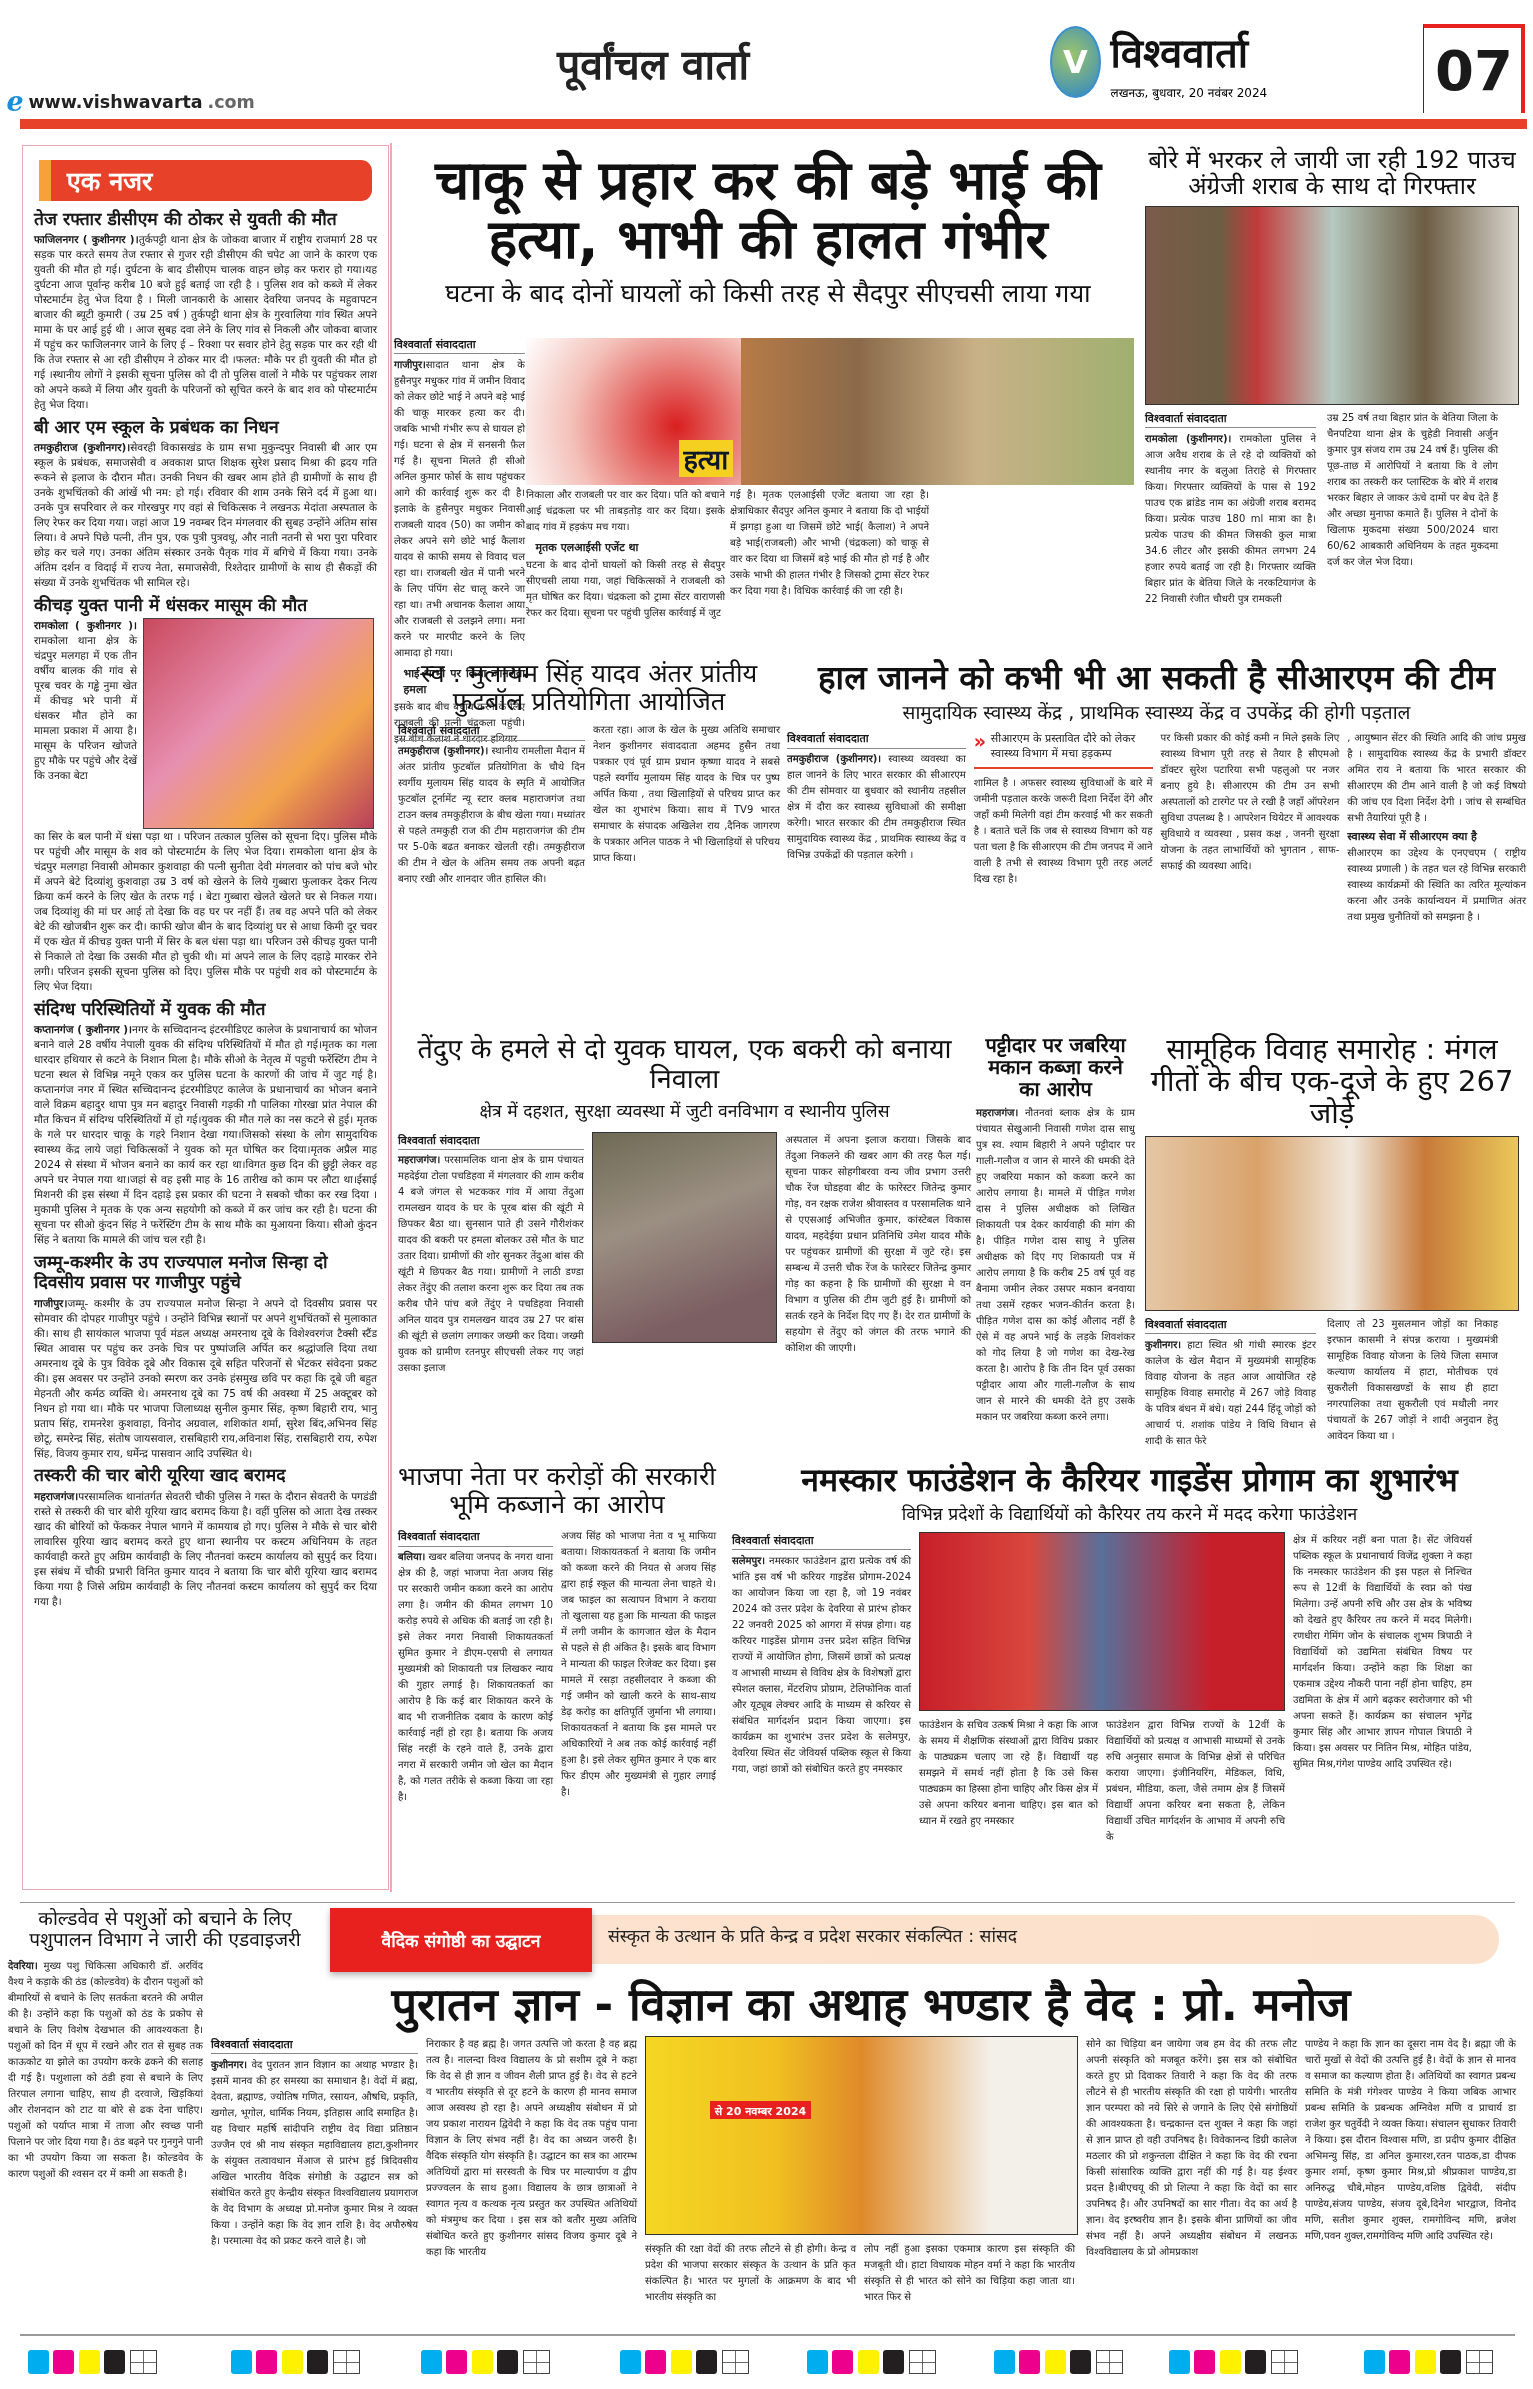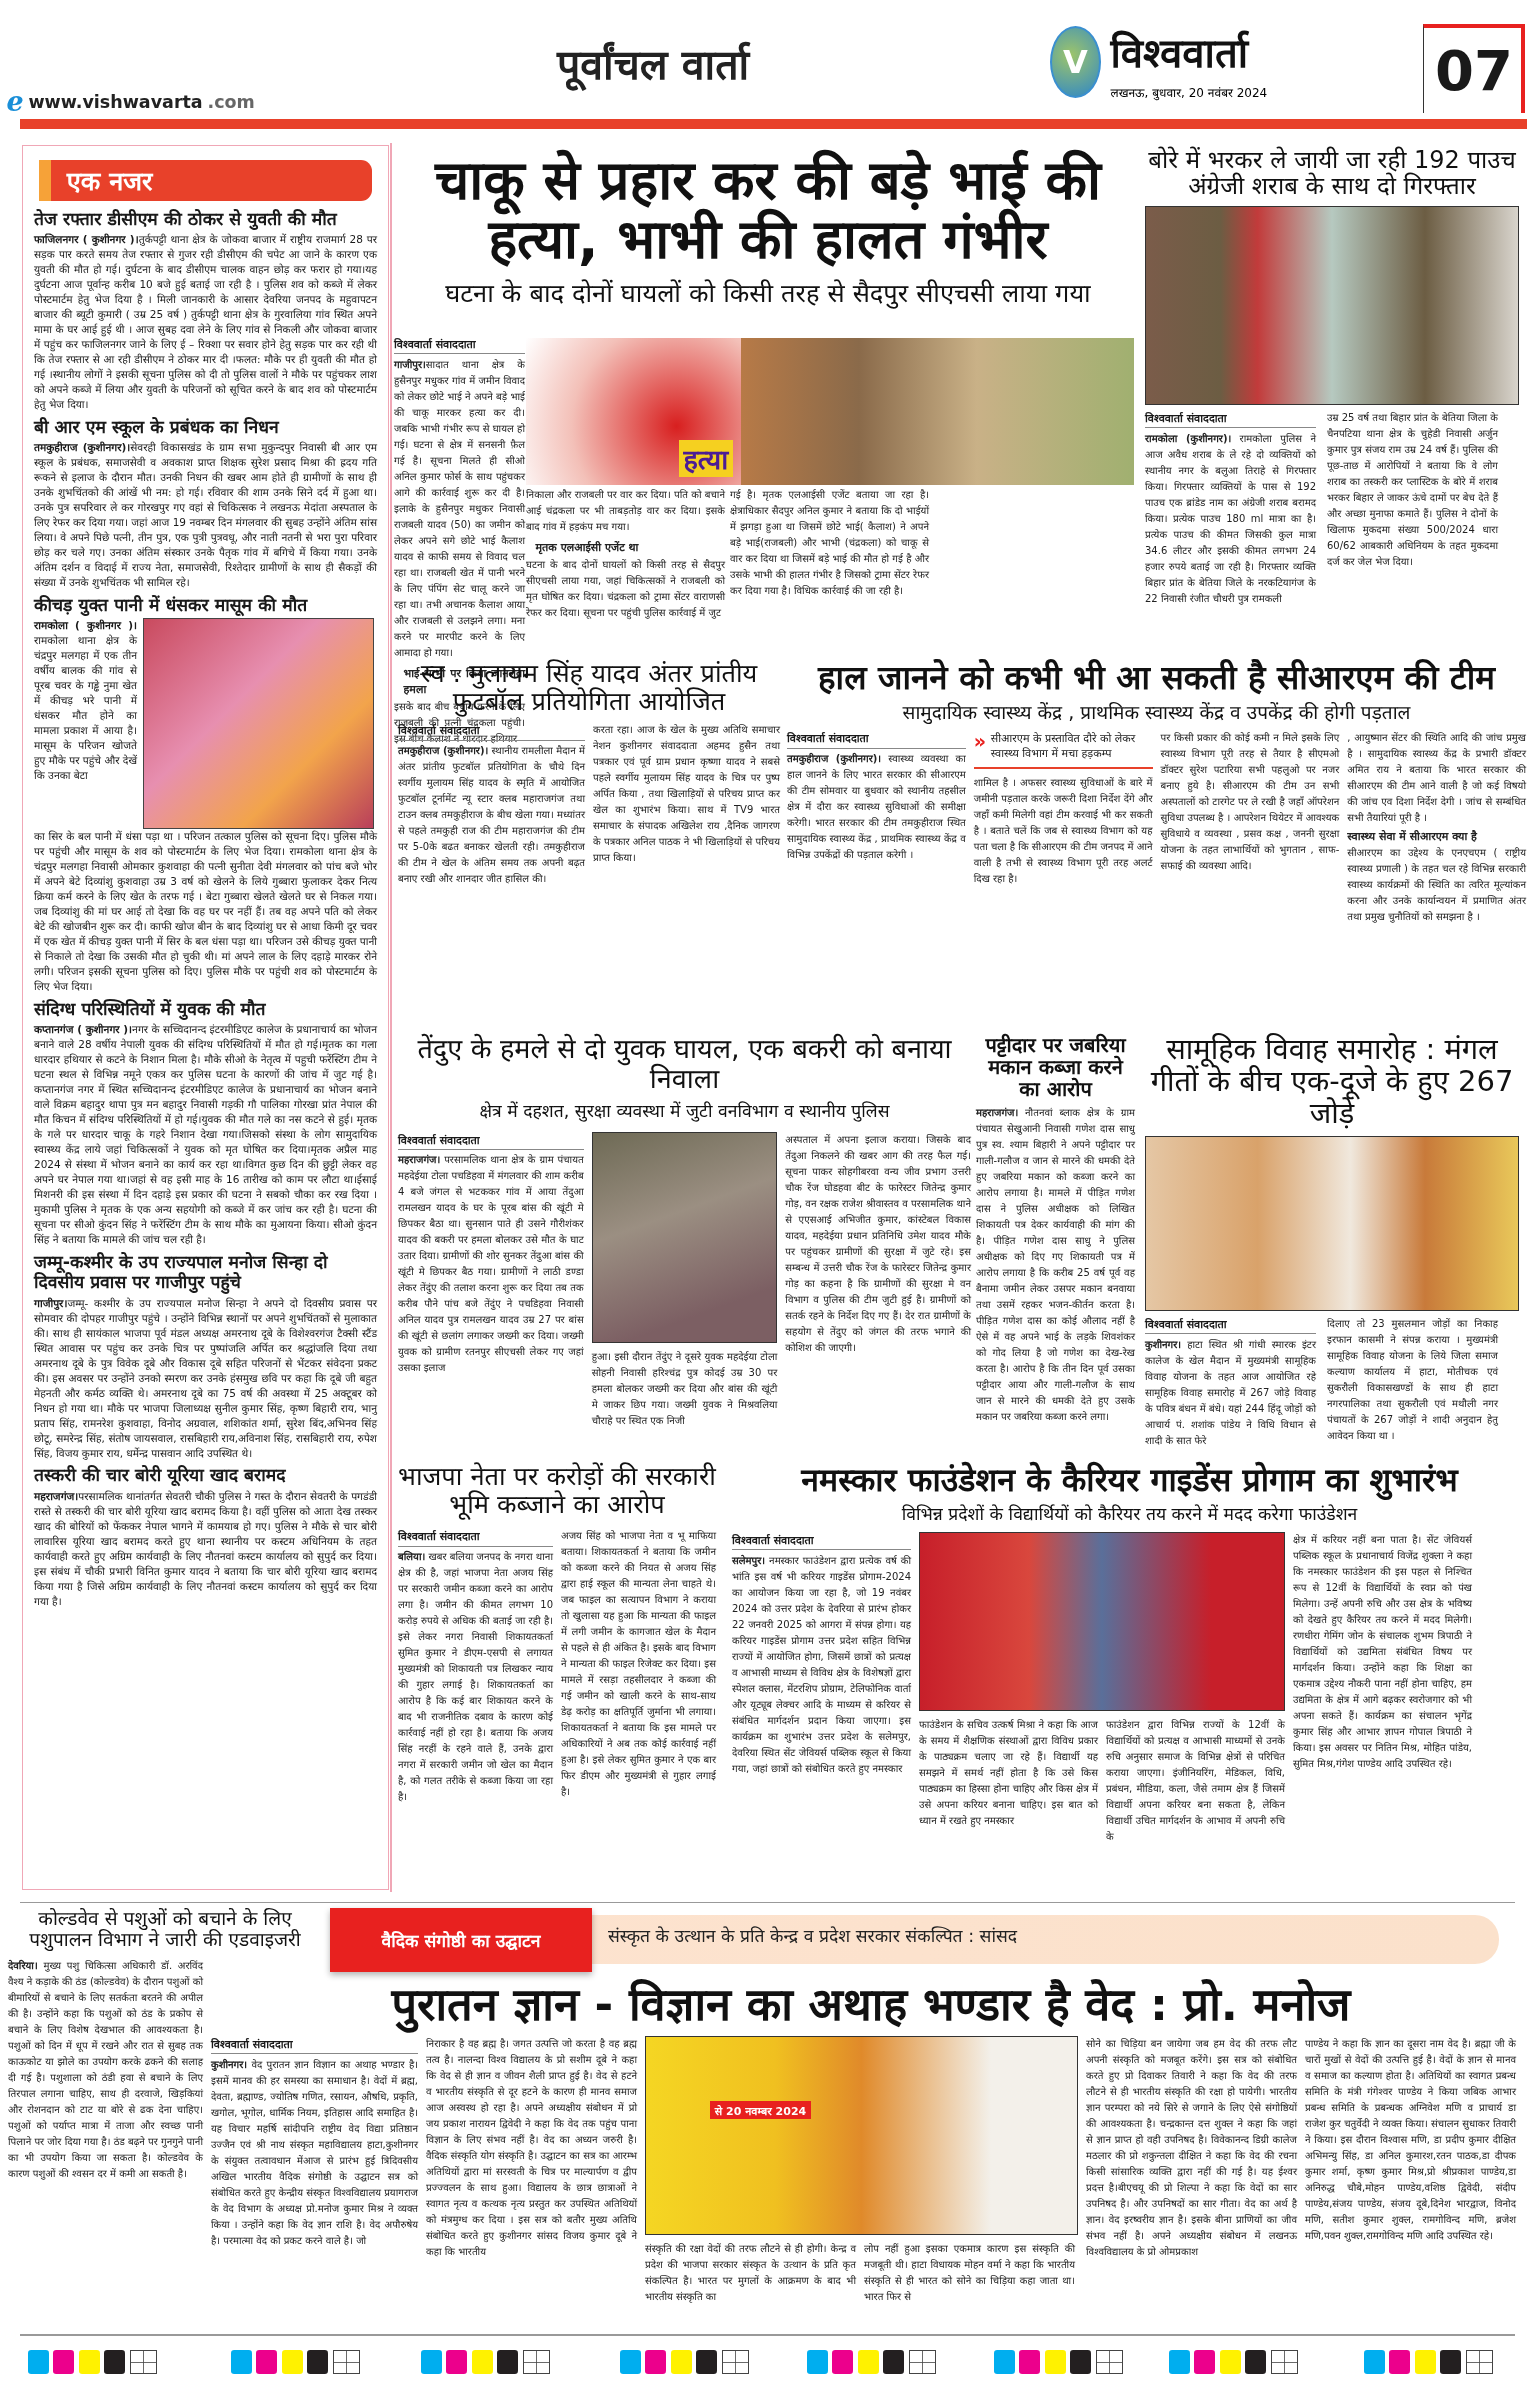--- a/index.html
+++ b/index.html
@@ -102,21 +102,21 @@
   <div class="sub-h" style="font-size:25.4px;margin-top:4.8px">घटना के बाद दोनों घायलों को किसी तरह से सैदपुर सीएचसी लाया गया</div>
 </div>
 <div class="abs" style="left:394px;top:336px;width:131px">
   <div class="byline">विश्ववार्ता संवाददाता</div>
   <p class="col"><b>गाजीपुर।</b>सादात थाना क्षेत्र के हुसैनपुर मधुकर गांव में जमीन विवाद को लेकर छोटे भाई ने अपने बड़े भाई की चाकू मारकर हत्या कर दी। जबकि भाभी गंभीर रूप से घायल हो गई। घटना से क्षेत्र में सनसनी फ़ैल गई है। सूचना मिलते ही सीओ अनिल कुमार फोर्स के साथ पहुंचकर आगे की कार्रवाई शुरू कर दी है। इलाके के हुसैनपुर मधुकर निवासी राजबली यादव (50) का जमीन को लेकर अपने सगे छोटे भाई कैलाश यादव से काफी समय से विवाद चल रहा था। राजबली खेत में पानी भरने के लिए पंपिंग सेट चालू करने जा रहा था। तभी अचानक कैलाश आया और राजबली से उलझने लगा। मना करने पर मारपीट करने के लिए आमादा हो गया।</p>
   <p class="col" style="font-weight:bold;font-size:11px;margin:4.8px 0 1.6px 9.5px">भाई-भाभी पर किया जानलेवा हमला</p>
   <p class="col">इसके बाद बीच बचाव करने के लिए राजबली की पत्नी चंद्रकला पहुंची। इस बीच कैलाश ने धारदार हथियार</p>
 </div>
 <div class="abs" style="left:526px;top:338px;width:608px;height:147px;display:flex">
   <div style="width:215px;height:100%;background:radial-gradient(circle at 70% 60%,#d81f1f,#f3c0b8 60%,#fff);position:relative">
-    <div style="position:absolute;right:8px;bottom:8px;background:#f5d020;color:#4c1d95;font-size:27px;font-weight:bold;padding:0 4.8px">हत्या</div>
+    <div style="position:absolute;right:8px;bottom:8px;background:#f5d020;color:#0f172a;font-size:27px;font-weight:bold;padding:0 4.8px">हत्या</div>
   </div>
   <div style="flex:1;background:linear-gradient(90deg,#b77a47,#8a6a4a 30%,#c9b187 60%,#a0b070)"></div>
 </div>
 <div class="abs" style="left:526px;top:487px;width:199px">
   <p class="col">निकाला और राजबली पर वार कर दिया। पति को बचाने आई चंद्रकला पर भी ताबड़तोड़ वार कर दिया। इसके बाद गांव में हड़कंप मच गया।</p>
   <p class="col" style="font-weight:bold;font-size:11px;margin:4.8px 0 1.6px 9.5px">मृतक एलआईसी एजेंट था</p>
   <p class="col">घटना के बाद दोनों घायलों को किसी तरह से सैदपुर सीएचसी लाया गया, जहां चिकित्सकों ने राजबली को मृत घोषित कर दिया। चंद्रकला को ट्रामा सेंटर वाराणसी रेफर कर दिया। सूचना पर पहुंची पुलिस कार्रवाई में जुट</p>
 </div>
 <div class="abs" style="left:730px;top:487px;width:199px">
   <p class="col">गई है। मृतक एलआईसी एजेंट बताया जा रहा है। क्षेत्राधिकार सैदपुर अनिल कुमार ने बताया कि दो भाईयों में झगड़ा हुआ था जिसमें छोटे भाई( कैलाश) ने अपने बड़े भाई(राजबली) और भाभी  (चंद्रकला) को चाकू से वार कर दिया था जिसमें बड़े भाई की मौत हो गई है और उसके भाभी की हालत गंभीर है जिसको ट्रामा सेंटर रेफर कर दिया गया है। विधिक कार्रवाई की जा रही है।</p>
@@ -178,21 +178,20 @@
 <div class="abs" style="left:398px;top:1034px;width:573px">
   <div class="main-h" style="font-size:27px;font-weight:normal">तेंदुए के हमले से दो युवक घायल, एक बकरी को बनाया निवाला</div>
   <div class="sub-h" style="font-size:17.5px;margin-top:4.8px">क्षेत्र में दहशत, सुरक्षा व्यवस्था में जुटी वनविभाग व स्थानीय पुलिस</div>
   <div style="display:flex;gap:8px;margin-top:9.5px">
     <div style="width:187px">
       <div class="byline">विश्ववार्ता संवाददाता</div>
       <p class="col"><b>महराजगंज।</b> परसामलिक थाना क्षेत्र के ग्राम पंचायत महदेईया टोला पचडिहवा में मंगलवार की शाम करीब 4 बजे जंगल से भटककर गांव में आया तेंदुआ रामलखन यादव के घर के पूरब बांस की खूंटी मे छिपकर बैठा था। सुनसान पाते ही उसने गौरीशंकर यादव की बकरी पर हमला बोलकर उसे मौत के घाट उतार दिया। ग्रामीणों की शोर सुनकर तेंदुआ बांस की खूंटी मे छिपकर बैठ गया। ग्रामीणों ने लाठी डण्डा लेकर तेंदुंए की तलाश करना शुरू कर दिया तब तक करीब पौने पांच बजे तेंदुंए ने पचडिहवा निवासी अनिल यादव पुत्र रामलखन यादव उम्र 27 पर बांस की खूंटी से छलांग लगाकर जख्मी कर दिया। जख्मी युवक को ग्रामीण रतनपुर सीएचसी लेकर गए जहां उसका इलाज</p>
     </div>
     <div style="width:187px">
       <div style="height:211px;background:linear-gradient(160deg,#6e6a55,#9b8f82 40%,#7c5f63 80%);border:0.8px solid #333;margin-bottom:6.4px"></div>
-      <p class="col">हुआ। इसी दौरान तेंदुंए ने दूसरे युवक महदेईया टोला सोहनी निवासी हरिश्चंद्र पुत्र कोदई उम्र 30 पर हमला बोलकर जख्मी कर दिया और बांस की खूंटी मे जाकर छिप गया। जख्मी युवक ने मिश्रवलिया चौराहे पर स्थित एक निजी</p>
     </div>
     <div style="width:187px">
         <p class="col">अस्पताल में अपना इलाज कराया। जिसके बाद तेंदुआ निकलने की खबर आग की तरह फैल गई। सूचना पाकर सोहगीबरवा वन्य जीव प्रभाग उत्तरी चौक रेंज घोडहवा बीट के फारेस्टर जितेन्द्र कुमार गोड़, वन रक्षक राजेश श्रीवास्तव व परसामलिक थाने से एएसआई अभिजीत कुमार, कांस्टेबल विकास यादव, महदेईया प्रधान प्रतिनिधि उमेश यादव मौके पर पहुंचकर ग्रामीणों की सुरक्षा में जुटे रहे। इस सम्बन्ध में उत्तरी चौक रेंज के फारेस्टर जितेन्द्र कुमार गोड़ का कहना है कि ग्रामीणों की सुरक्षा मे वन विभाग व पुलिस की टीम जुटी हुई है। ग्रामीणों को सतर्क रहने के निर्देश दिए गए हैं। देर रात ग्रामीणों के सहयोग से तेंदुए को जंगल की तरफ भगाने की कोशिश की जाएगी।</p>
       </div>
   </div>
 </div>
 
 <div class="abs" style="left:976px;top:1034px;width:159px">
   <div class="main-h" style="font-size:20px;font-weight:bold">पट्टीदार पर जबरिया मकान कब्जा करने का आरोप</div>
   <p class="col" style="margin-top:4.8px"><b>महराजगंज।</b> नौतनवां ब्लाक क्षेत्र के ग्राम पंचायत सेखुआनी निवासी गणेश दास साधु पुत्र स्व. श्याम बिहारी ने अपने पट्टीदार पर गाली-गलौज व जान से मारने की धमकी देते हुए जबरिया मकान को कब्जा करने का आरोप लगाया है। मामले में पीड़ित गणेश दास ने पुलिस अधीक्षक को लिखित शिकायती पत्र देकर कार्यवाही की मांग की है। पीड़ित गणेश दास साधु ने पुलिस अधीक्षक को दिए गए शिकायती पत्र में आरोप लगाया है कि करीब 25 वर्ष पूर्व वह बैनामा जमीन लेकर उसपर मकान बनवाया तथा उसमें रहकर भजन-कीर्तन करता है। पीड़ित गणेश दास का कोई औलाद नहीं है ऐसे में वह अपने भाई के लड़के शिवशंकर को गोद लिया है जो गणेश का देख-रेख करता है। आरोप है कि तीन दिन पूर्व उसका पट्टीदार आया और गाली-गलौज के साथ जान से मारने की धमकी देते हुए उसके मकान पर जबरिया कब्जा करने लगा।</p>

